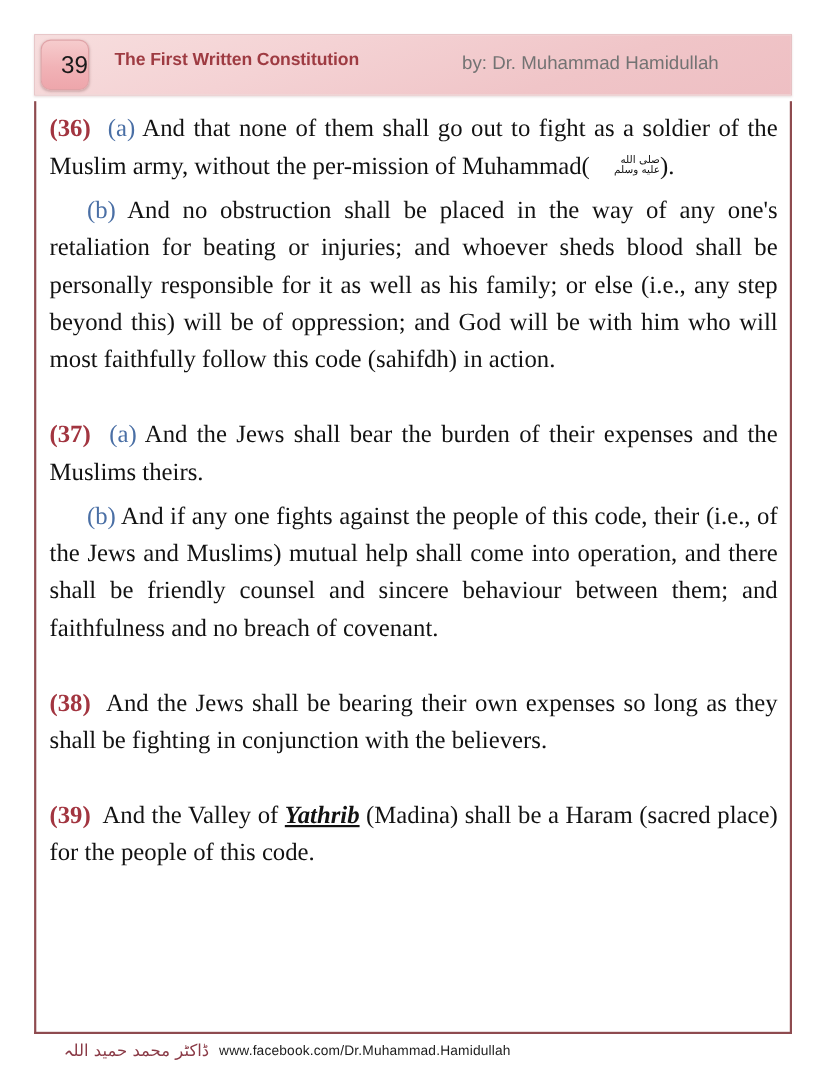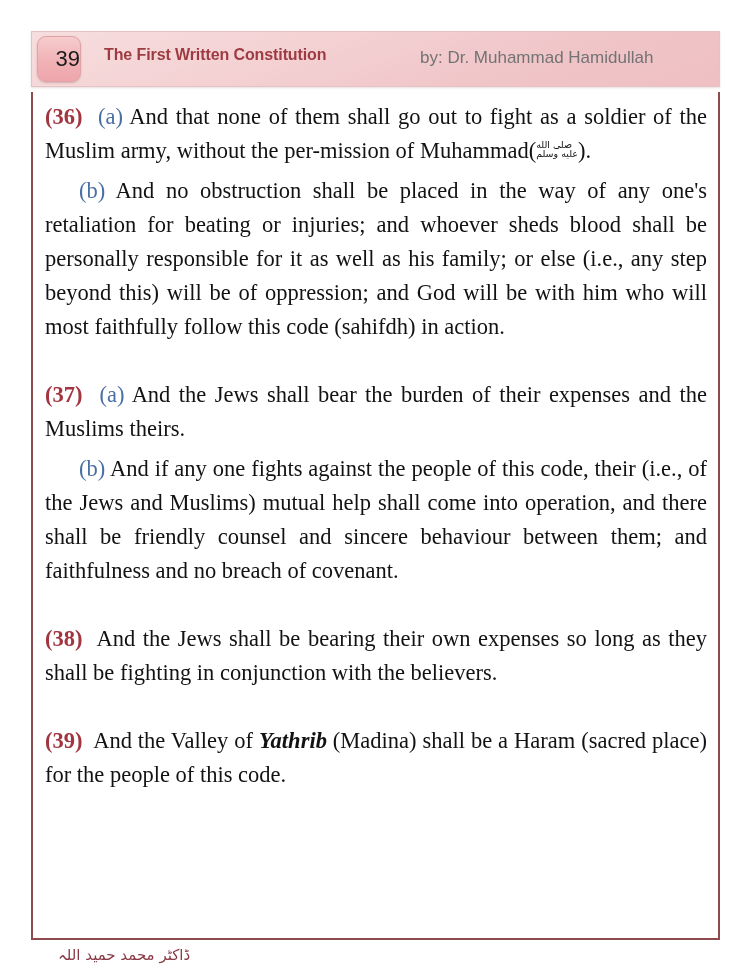--- a/index.html
+++ b/index.html
@@ -120,35 +120,35 @@
   .gap-md { height: 34px; }
 
   .num {
     color: #a23540;
     font-weight: bold;
   }
   .sub {
     color: #4a6fa5;
   }
   .it { }
-  .bi { font-style: italic; font-weight: bold; }
+  .bi { font-style: italic; font-weight: bold; text-decoration: underline; }
 
   .honorific {
     display: inline-block;
     font-family: "DejaVu Sans", sans-serif;
     font-size: 9.5px;
     line-height: 9px;
-    text-align: left;
+    text-align: right;
     vertical-align: 1px;
     color: #111;
     direction: rtl;
     white-space: nowrap;
   }
   .honorific .l1 { display: block; }
-  .honorific .l2 { display: block; }
+  .honorific .l2 { display: block; margin-left: 22px; }
 
   
   .footer {
     position: absolute;
     left: 0;
     top: 944px;
     width: 750px;
     height: 26px;
   }
   .footer-cell {
@@ -220,16 +220,17 @@
 
     <div class="clause">
       <p class="para"><span class="num">(39)</span>&nbsp; <span>And the Valley of </span><span class="bi">Yathrib</span><span> (</span><span class="it">Madina</span><span>) shall be a </span><span class="it">Haram</span><span> (sacred place) for the people of this code.</span></p>
     </div>
 
   </div>
 
   <div class="footer">
     <div class="footer-cell footer-left">
       <span class="urdu">ڈاکٹر محمد حمید اللہ</span>
+      <span class="fb-url">www.facebook.com/Dr.Muhammad.Hamidullah</span>
     </div>
   </div>
 
 </div>
 
 </body></html>

